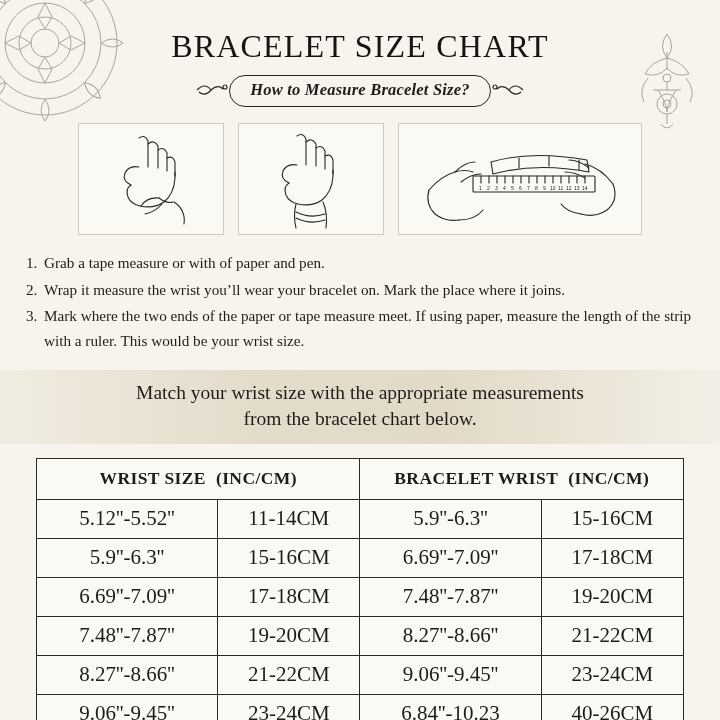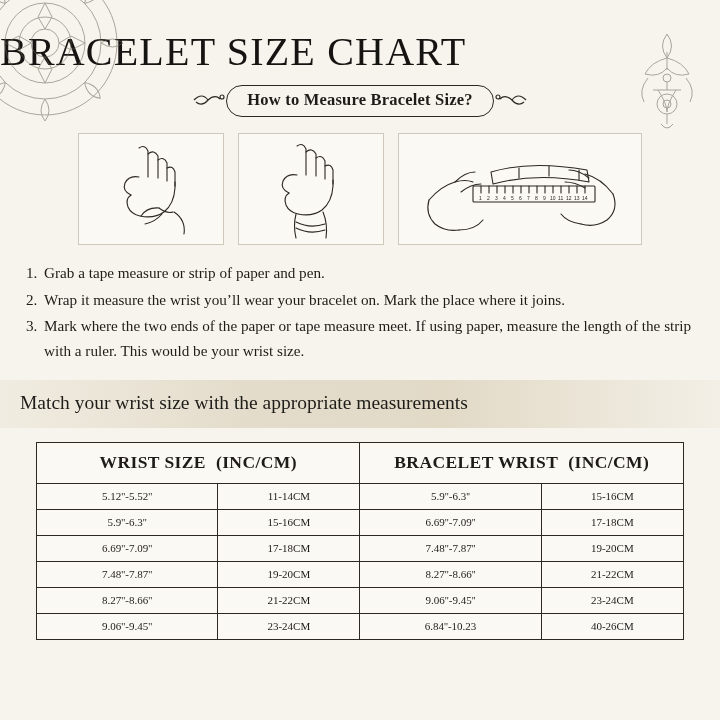--- a/index.html
+++ b/index.html
@@ -20,34 +20,35 @@
   .mandala {
     position: absolute;
     pointer-events: none;
     opacity: .55;
   }
   .mandala.tl { top: -42px; left: -40px; }
   .mandala.tr { top: 28px;  right: 14px; }
 
   
   .title {
-    text-align: left;
-    font-size: 40px;
+    text-align: center;
+    font-size: 32px;
     letter-spacing: 1.2px;
     font-weight: 400;
     margin: 16px 0 4px 0;
     padding-top: 12px;
     color: #161412;
   }
 
   .subtitle-row {
     display: flex;
     align-items: center;
     justify-content: center;
     margin-top: 10px;
+    font-style: italic;
   }
   .sub-orn {
     font-size: 17px;
     color: #3a342c;
     line-height: 1;
   }
   .subtitle-pill {
     border: 1.4px solid #2b2722;
     border-radius: 16px;
     padding: 4px 20px 6px 20px;
@@ -85,38 +86,39 @@
   .step-num {
     width: 18px;
     flex: 0 0 18px;
   }
   .step-text { flex: 1; }
 
   
   .match-band {
     margin-top: 16px;
     padding: 10px 20px 12px 20px;
+    text-align: center;
     font-size: 19.5px;
     line-height: 1.35;
     background: linear-gradient(90deg, #f1ece1 0%, #e3dccb 35%, #e2dac7 62%, #f3efe6 100%);
   }
 
   
   table.size-table {
     border-collapse: collapse;
     width: 648px;
     margin: 14px auto 0 auto;
     background: #fbf9f4;
     table-layout: fixed;
   }
   table.size-table th,
   table.size-table td {
     border: 1px solid #2c2822;
     text-align: center;
-    font-size: 11px;
+    font-size: 21px;
     padding: 6px 2px 7px 2px;
     font-family: "Liberation Serif", serif;
   }
   table.size-table th {
     font-size: 17.5px;
     font-weight: 700;
     letter-spacing: .4px;
     padding: 9px 2px 10px 2px;
   }
   table.size-table th .unit {
@@ -277,34 +279,35 @@
         <text x="175" y="66">13</text>
           <text x="183" y="66">14</text>
       </g>
     </svg>
   </div>
 </div>
 
 <div class="steps">
   <div class="step">
     <span class="step-num">1.</span>
-    <span class="step-text">Grab a tape measure or strip of paper and pen.</span>
+    <span class="step-text">Grab a tape measure or with of paper and pen.</span>
   </div>
   <div class="step">
     <span class="step-num">2.</span>
     <span class="step-text">Wrap it measure the wrist you’ll wear your bracelet on. Mark the place where it joins.</span>
   </div>
   <div class="step">
     <span class="step-num">3.</span>
     <span class="step-text">Mark where the two ends of the paper or tape measure meet. If using paper, measure the length of the strip with a ruler. This would be your wrist size.</span>
   </div>
 </div>
 
 <div class="match-band">
   <div>Match your wrist size with the appropriate measurements</div>
+  <div>from the bracelet chart below.</div>
 </div>
 
 <table class="size-table">
   <colgroup>
       <col class="c1">
       <col class="c2">
       <col class="c3">
       <col class="c4">
     </colgroup>
   <thead>

